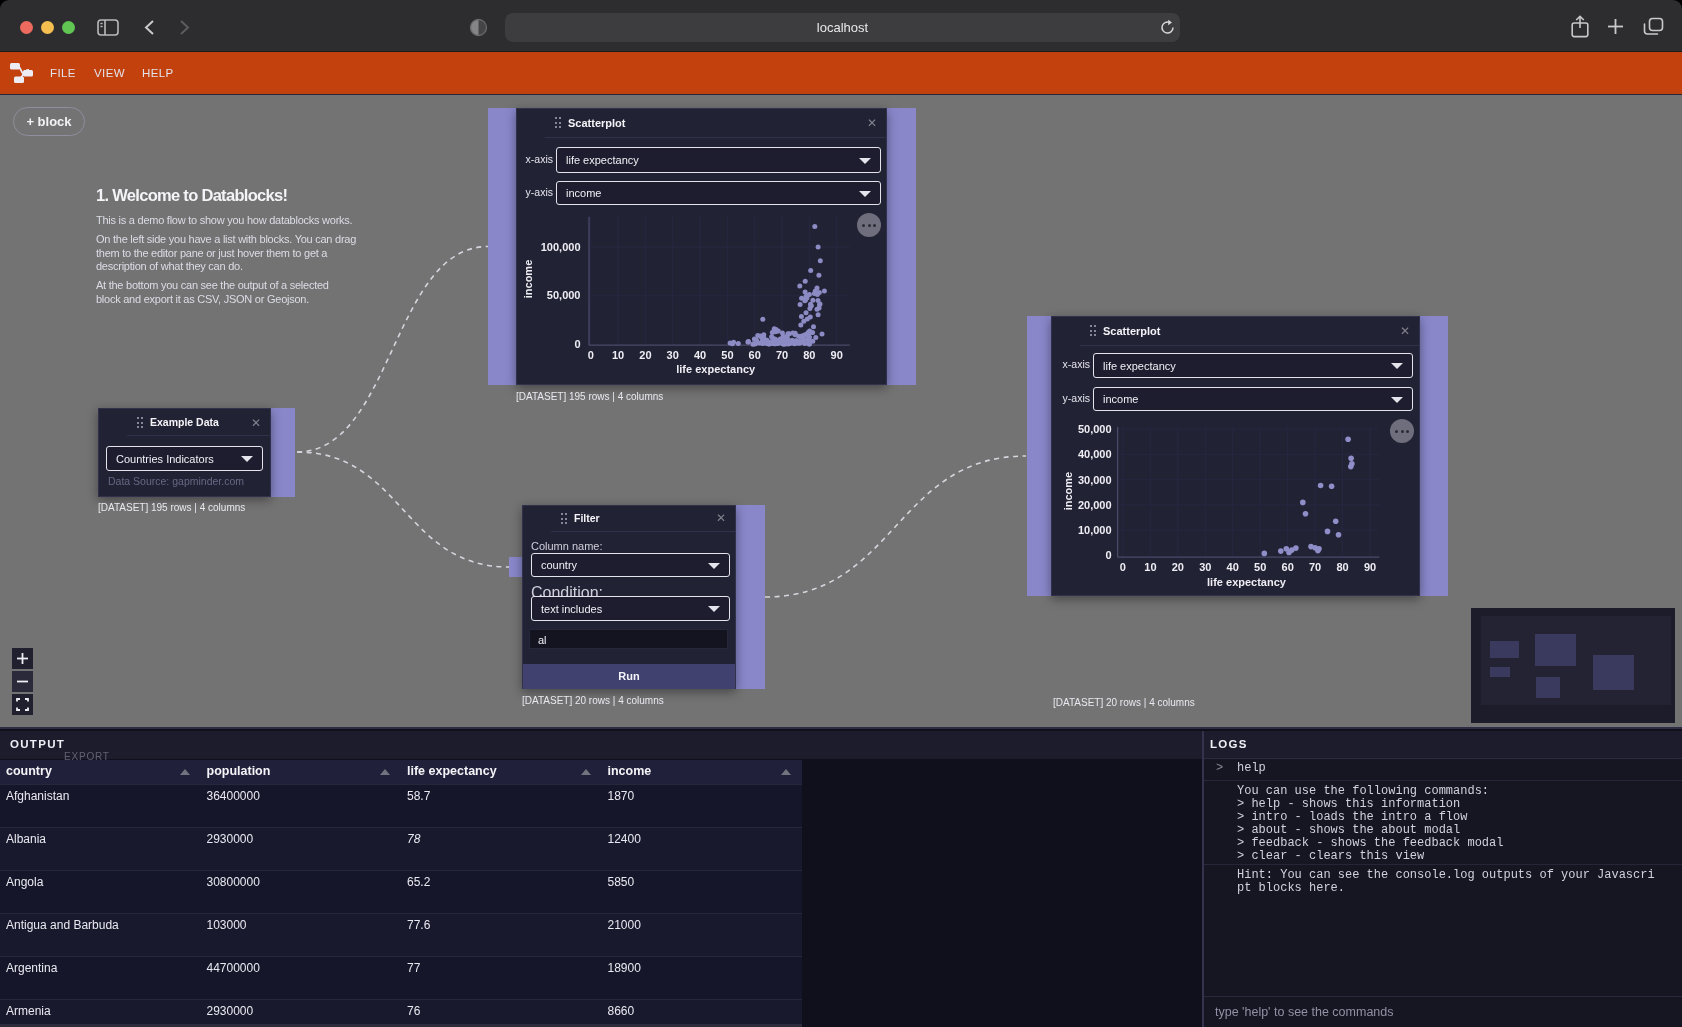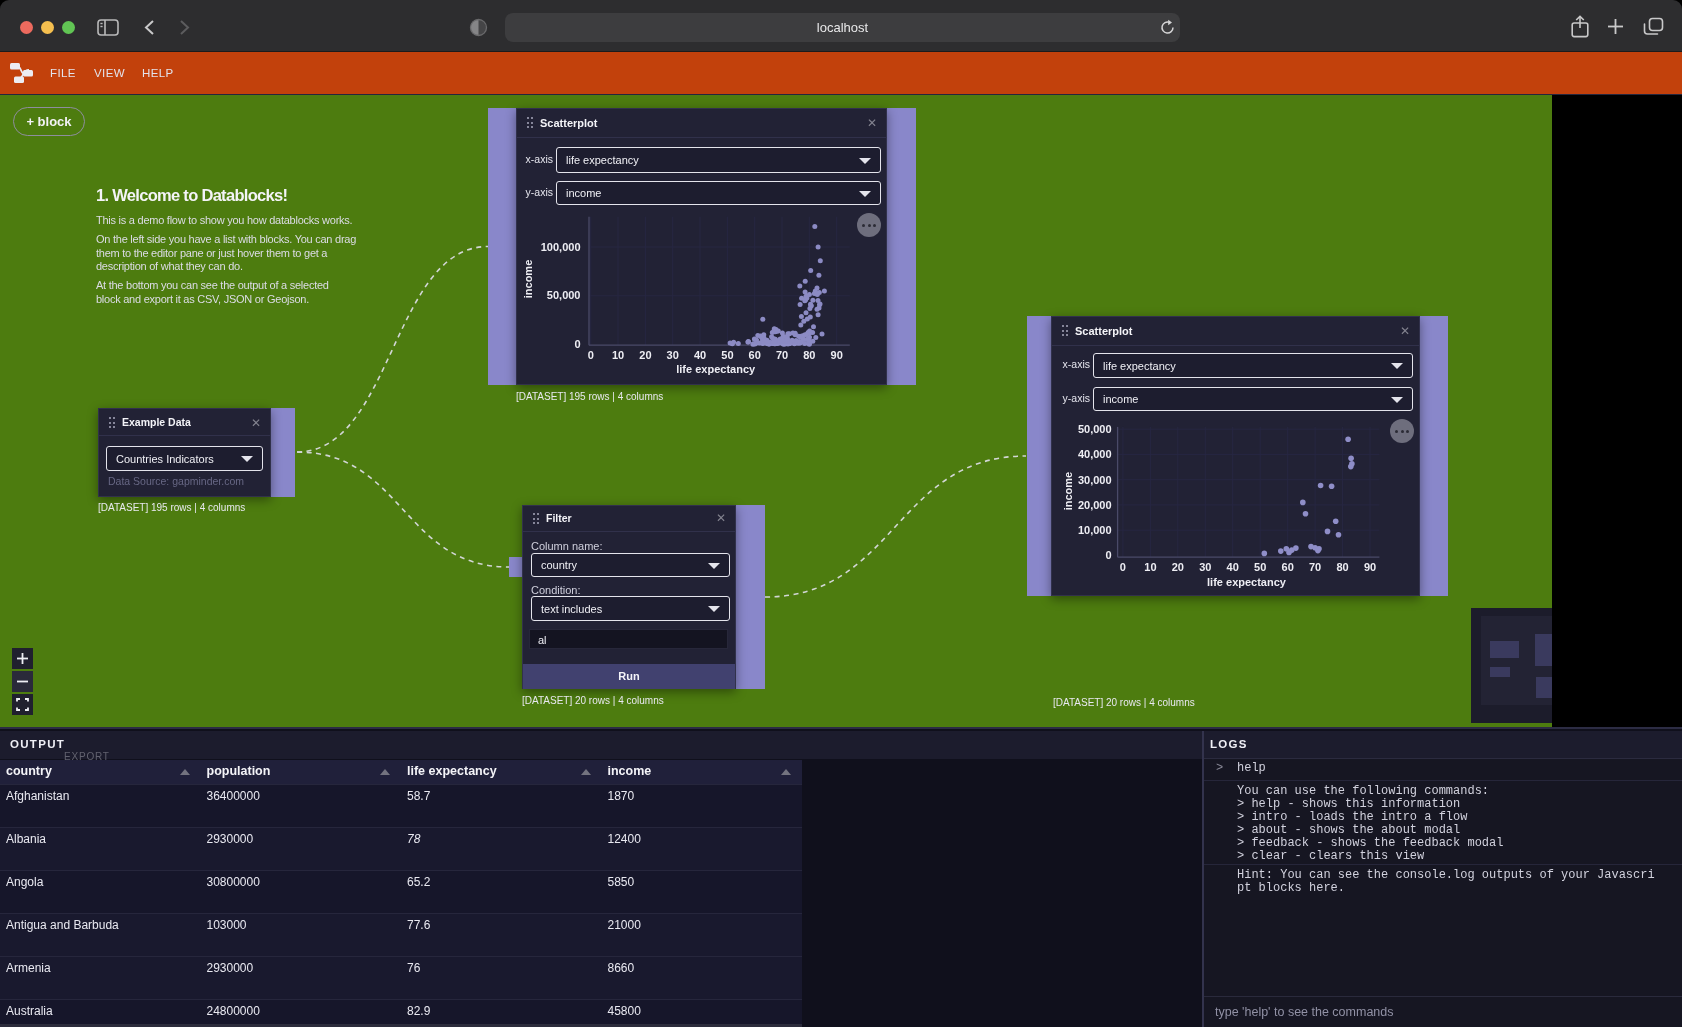--- a/index.html
+++ b/index.html
@@ -15,33 +15,33 @@
     border-radius:8px; background:#3d3d3f; color:#e9e9ea; font-size:13px;
     text-align:center; line-height:29px; }
 
   
   #menubar { position:absolute; left:0; top:52px; width:1682px; height:43px;
     background:#c2410c; border-bottom:1px solid #25263c; }
   .menuitem { position:absolute; top:15px; font-size:11.5px; letter-spacing:0.4px;
     color:#e3e3ec; font-weight:500; }
 
   
-  #canvas { position:absolute; left:0; top:95px; width:1552px; height:632px;
-    background:#4d7c0f; overflow:hidden;text-decoration:underline; }
+  #canvas { position:absolute; left:0; top:95px; width:1682px; height:632px;
+    background:#737373; overflow:hidden;text-decoration:underline; }
 
   #blockbtn { position:absolute; left:13px; top:12px; width:72px; height:29px;
     border:1px solid #8e8e9e; border-radius:15px; color:#f2f2f6; font-size:13px;
     font-weight:bold; text-align:center; line-height:27px; }
 
   .welcome { color:#dcdce6; }
   .welcome h1 { font-size:16.5px; letter-spacing:-0.7px; color:#f4f4f8; margin-bottom:9px; }
   .welcome p { font-size:11px; letter-spacing:-0.25px; line-height:13.8px; margin-bottom:5px; white-space:nowrap; }
 
   .node { position:absolute; background:#222235; border:1px solid #31314b;
-    box-shadow:0 3px 10px rgba(0,0,0,.4); }
+    box-shadow:0 3px 10px rgba(0,0,0,.4);padding-left:28px; }
   .nhead { position:relative; height:29px; border-bottom:1px solid #31314b; }
   .nhandle { position:absolute; left:10px; top:8px; width:7px; height:12px; }
   .nhandle i { position:absolute; width:2px; height:2px; background:#a8a8bc; border-radius:50%; }
   .ntitle { position:absolute; left:23px; top:8px; font-size:11px; font-weight:bold; color:#f4f4f8; }
   .nclose { position:absolute; right:9px; top:7px; font-size:12px; color:#83838f; }
   .nsel { position:absolute; border:1px solid #e4e4ec; border-radius:3px;
     color:#f0f0f5; font-size:11px; background:#1d1d2f; }
   .nsel span { position:absolute; left:9px; top:50%; transform:translateY(-50%); }
   .chev { position:absolute; right:9px; top:50%; margin-top:-2.5px; width:0; height:0;
     border-left:6px solid transparent; border-right:6px solid transparent;
@@ -449,21 +449,21 @@
           <i style="left:4px;top:9px"></i>
         </div>
       <div class="ntitle" style="top:6px;font-size:10.5px;">Filter</div>
       <div class="nclose" style="top:5px;">✕</div>
     </div>
     <div class="abs" style="left:8px;top:34px;font-size:11px;color:#cfcfdc;">Column name:</div>
     <div class="nsel" style="left:8px;top:47px;width:199px;height:24px;">
       <span>country</span>
         <div class="chev"></div>
     </div>
-    <div class="abs" style="left:8px;top:78px;font-size:11px;color:#cfcfdc;">Condition:</div>
+    <div class="abs" style="left:8px;top:78px;font-size:16px;color:#cfcfdc;">Condition:</div>
     <div class="nsel" style="left:8px;top:90px;width:199px;height:25px;">
       <span>text includes</span>
         <div class="chev"></div>
     </div>
     <div class="abs" style="left:6px;top:123px;width:199px;height:20px;background:#141421;border:1px solid #27273a;">
       <span class="abs" style="left:8px;top:3.5px;font-size:11px;color:#eeeef4;">al</span>
     </div>
     <div class="abs" style="left:0;top:158px;width:212px;height:25px;background:#41416f;text-align:center;">
       <span style="font-size:11px;font-weight:bold;color:#f4f4f8;line-height:25px;">Run</span>
     </div>
@@ -629,20 +629,26 @@
 <span class="tc" style="left:206.5px;">30800000</span>
 <span class="tc" style="left:407px;">65.2</span>
 <span class="tc" style="left:607.5px;">5850</span>
 </div>
 <div class="trow even">
 <span class="tc" style="left:6px;">Antigua and Barbuda</span>
 <span class="tc" style="left:206.5px;">103000</span>
 <span class="tc" style="left:407px;">77.6</span>
 <span class="tc" style="left:607.5px;">21000</span>
 </div>
+<div class="trow odd">
+<span class="tc" style="left:6px;">Argentina</span>
+<span class="tc" style="left:206.5px;">44700000</span>
+<span class="tc" style="left:407px;">77</span>
+<span class="tc" style="left:607.5px;">18900</span>
+</div>
 <div class="trow even">
 <span class="tc" style="left:6px;">Armenia</span>
 <span class="tc" style="left:206.5px;">2930000</span>
 <span class="tc" style="left:407px;">76</span>
 <span class="tc" style="left:607.5px;">8660</span>
 </div>
 <div class="trow odd">
 <span class="tc" style="left:6px;">Australia</span>
 <span class="tc" style="left:206.5px;">24800000</span>
 <span class="tc" style="left:407px;">82.9</span>

